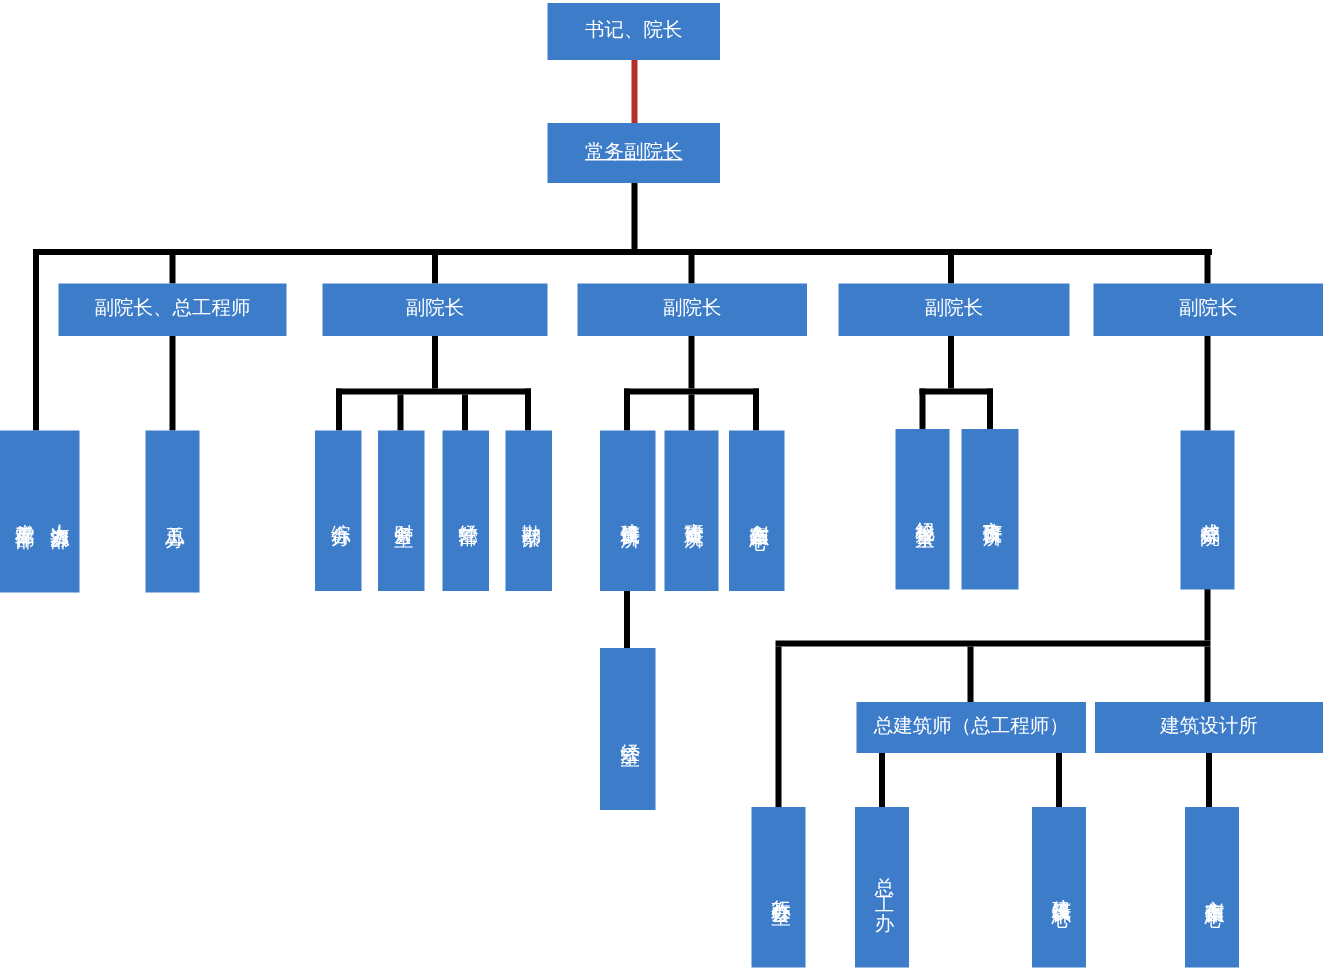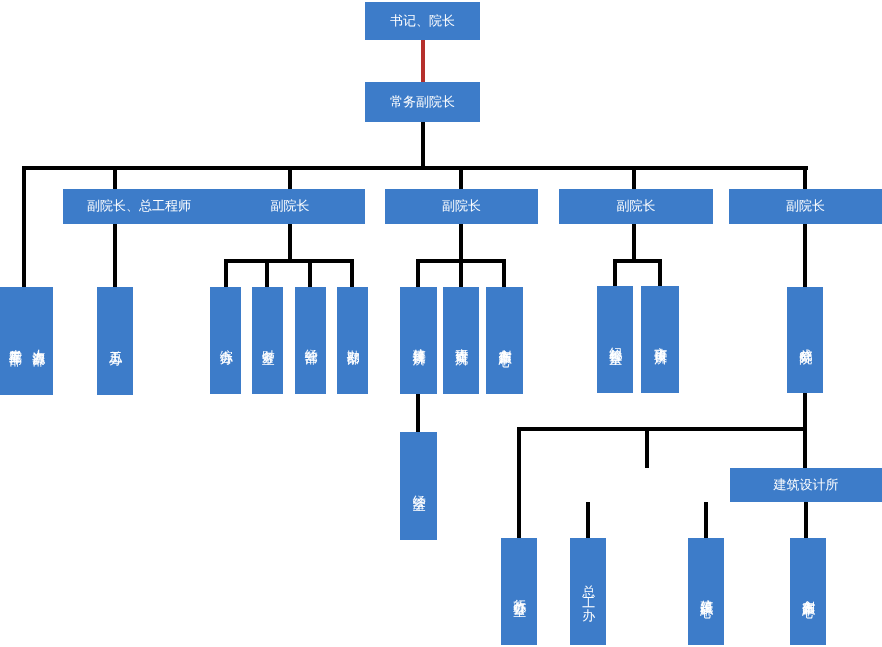--- a/index.html
+++ b/index.html
@@ -75,25 +75,25 @@
   <div class="cv" style="left:517px;top:431px;height:107px;"></div>
   <div class="cv" style="left:645px;top:431px;height:37px;"></div>
   <div class="cv" style="left:803px;top:431px;height:37px;"></div>
   <div class="cv" style="left:586px;top:502px;height:36px;"></div>
   <div class="cv" style="left:704px;top:502px;height:36px;"></div>
   <div class="cv" style="left:804px;top:502px;height:36px;"></div>
 
   <div class="node h-node" style="left:365px;top:2px;width:115px;height:38px;">
     <span>书记、院长</span>
   </div>
-  <div class="node h-node" style="left:365px;top:82px;width:115px;height:40px;">
+  <div class="node h-node" style="left:365px;top:82px;width:115px;height:40px;text-decoration:underline;">
     <span>常务副院长</span>
   </div>
 
-  <div class="node h-node" style="left:39px;top:189px;width:152px;height:35px;margin-left:24px;">
+  <div class="node h-node" style="left:39px;top:189px;width:152px;height:35px;">
     <span>副院长、总工程师</span>
   </div>
   <div class="node h-node" style="left:215px;top:189px;width:150px;height:35px;">
     <span>副院长</span>
   </div>
   <div class="node h-node" style="left:385px;top:189px;width:153px;height:35px;">
     <span>副院长</span>
   </div>
   <div class="node h-node" style="left:559px;top:189px;width:154px;height:35px;">
     <span>副院长</span>
@@ -137,20 +137,23 @@
     <span class="vtext">市政设计所</span>
   </div>
   <div class="node v-node" style="left:787px;top:287px;width:36px;height:106px;">
     <span class="vtext">成都分院</span>
   </div>
 
   <div class="node v-node" style="left:400px;top:432px;width:37px;height:108px;">
     <span class="vtext">经济室</span>
   </div>
 
+  <div class="node h-node" style="left:571px;top:468px;width:153px;height:34px;">
+    <span>总建筑师（总工程师）</span>
+  </div>
   <div class="node h-node" style="left:730px;top:468px;width:152px;height:34px;">
     <span>建筑设计所</span>
   </div>
   <div class="node v-node" style="left:501px;top:538px;width:36px;height:107px;">
     <span class="vtext">行政办公室</span>
   </div>
   <div class="node v-node" style="left:570px;top:538px;width:36px;height:107px;">
     <span class="vtext spread">总工办</span>
   </div>
   <div class="node v-node" style="left:688px;top:538px;width:36px;height:107px;">

